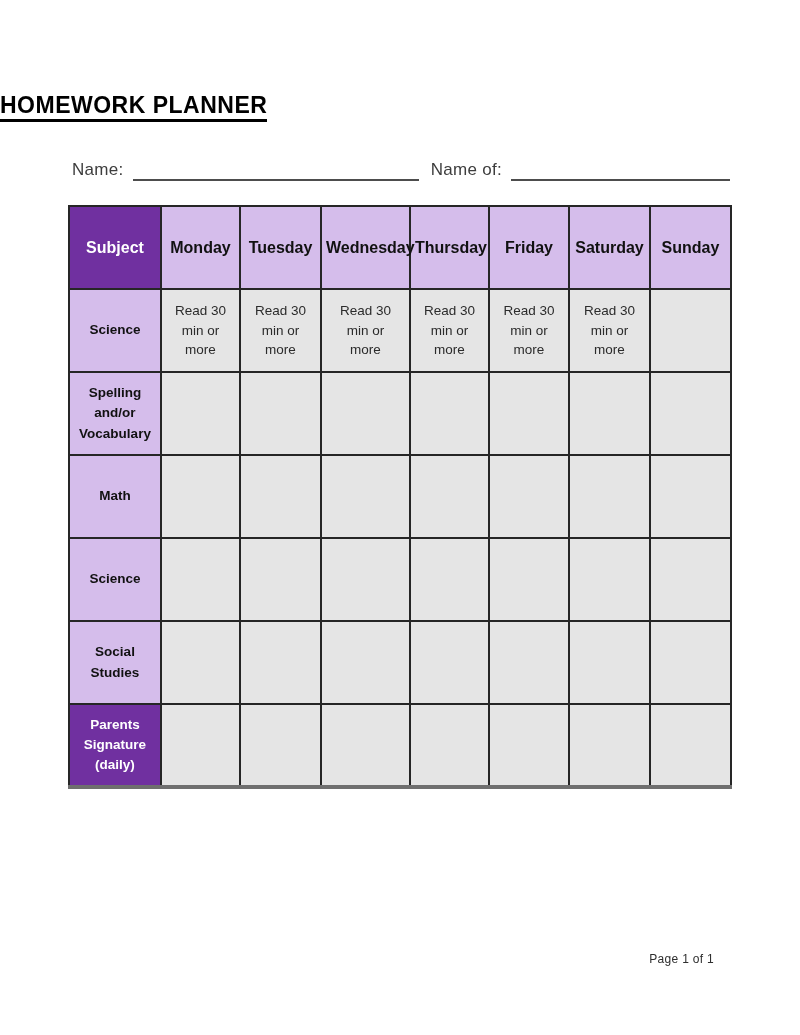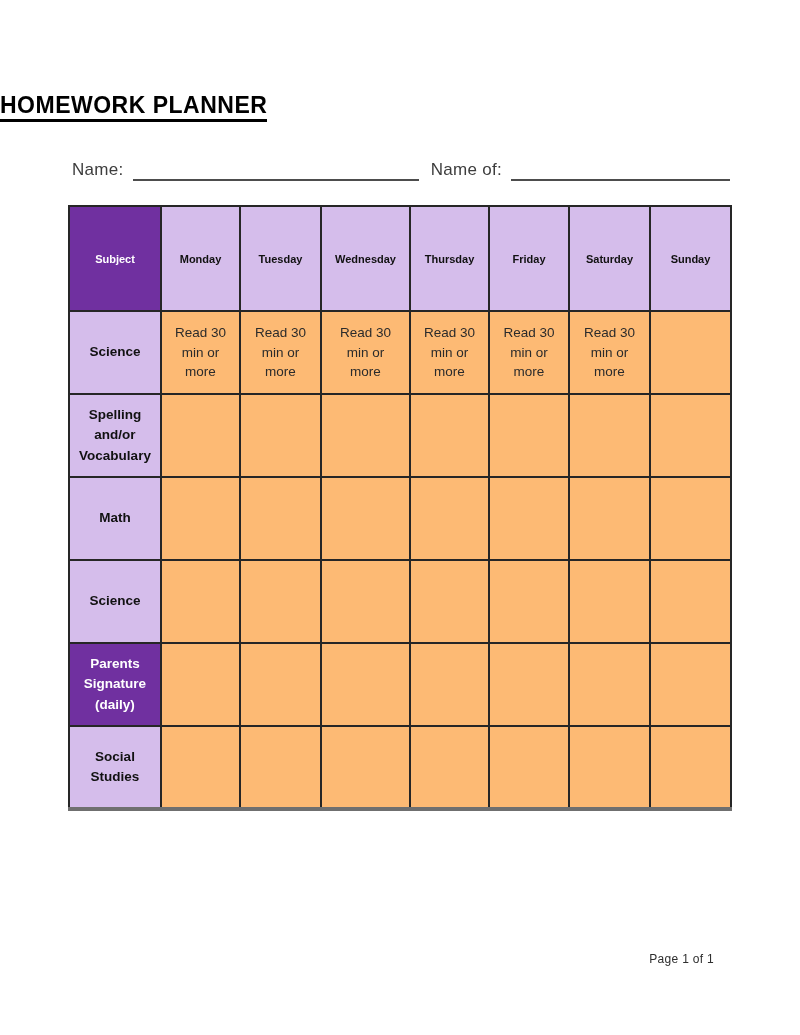--- a/index.html
+++ b/index.html
@@ -61,41 +61,41 @@
   .planner col.c-subject{ width:92px; }
   .planner col.c-mon{ width:79px; }
   .planner col.c-tue{ width:81px; }
   .planner col.c-wed{ width:89px; }
   .planner col.c-thu{ width:79px; }
   .planner col.c-fri{ width:80px; }
   .planner col.c-sat{ width:81px; }
   .planner col.c-sun{ width:81px; }
 
   .planner thead th{
-    height:105px;
+    height:83px;
     background:var(--light-purple);
-    font-size:11px; font-weight:bold; color:#111;
+    font-size:16px; font-weight:bold; color:#111;
     padding:0 4px;
   }
   .planner th.dark{
     background:var(--dark-purple);
     color:#ffffff;
   }
   .planner tbody th{
     background:var(--light-purple);
     font-size:13.5px; font-weight:bold; color:#111;
     padding:0 6px;
     line-height:1.5;
   }
   .planner tbody td{
     height:83px;
     font-size:13.5px; color:#2b2b2b;
     padding:2px 10px;
     line-height:1.45;
-    background:#fdba74;
+    background:#e5e5e5;
   }
 
   
   .footer{
     position:absolute;
     right:86px; top:952px;
     font-size:12px; color:#2e2e2e;
     letter-spacing:0.3px;
   }
 </style>
@@ -171,31 +171,31 @@
           <th>Science</th>
           <td></td>
           <td></td>
           <td></td>
           <td></td>
           <td></td>
           <td></td>
           <td></td>
         </tr>
         <tr>
+          <th>Social Studies</th>
+          <td></td>
+          <td></td>
+          <td></td>
+          <td></td>
+          <td></td>
+          <td></td>
+          <td></td>
+        </tr>
+        <tr>
           <th class="dark">Parents Signature (daily)</th>
-          <td></td>
-          <td></td>
-          <td></td>
-          <td></td>
-          <td></td>
-          <td></td>
-          <td></td>
-        </tr>
-        <tr>
-          <th>Social Studies</th>
           <td></td>
           <td></td>
           <td></td>
           <td></td>
           <td></td>
           <td></td>
           <td></td>
         </tr>
       </tbody>
   </table>

